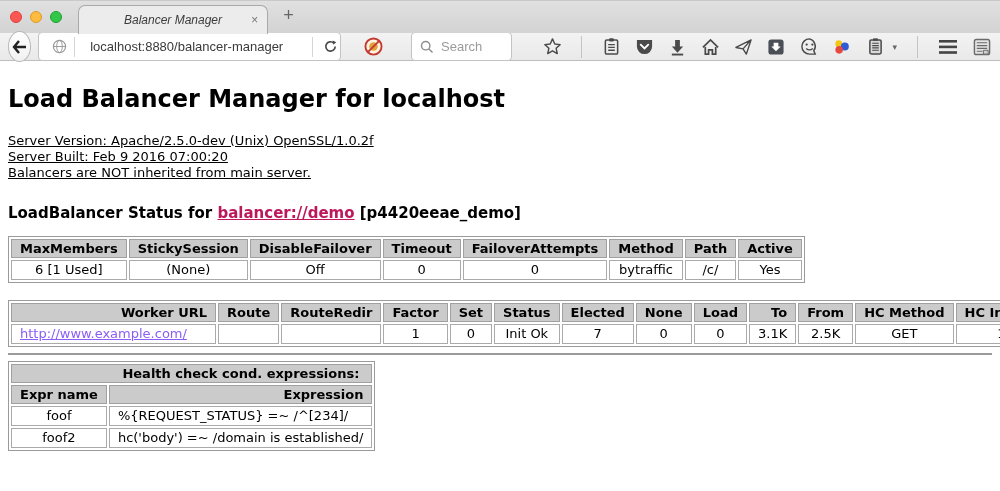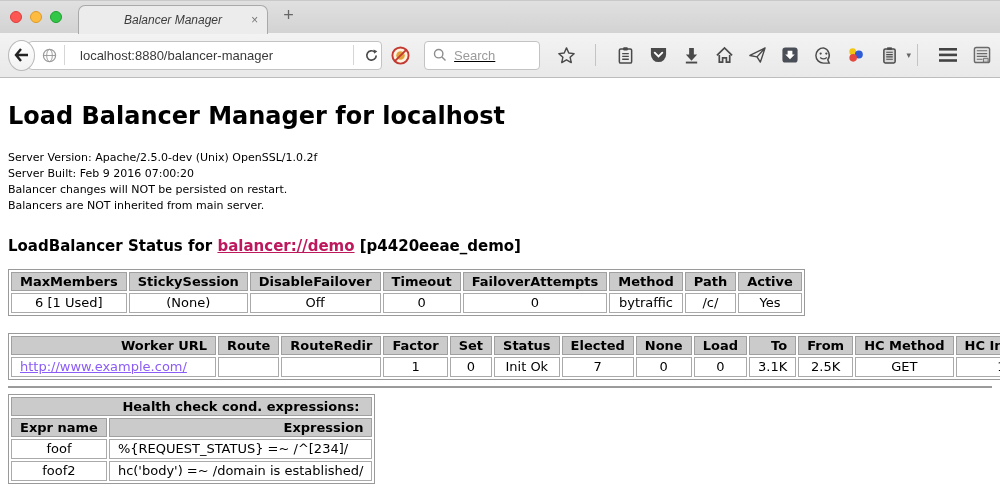--- a/index.html
+++ b/index.html
@@ -14,41 +14,41 @@
   .tl-min   { background:#fdbc40; border:1px solid #de9b27; }
   .tl-zoom  { background:#33c748; border:1px solid #1da02f; }
   .tab { position:absolute; left:78px; top:4px; width:190px; height:29px; background:#ececec;
          border:1px solid #a9a9a9; border-bottom:none; border-radius:7px 7px 0 0;
          display:flex; align-items:center; justify-content:center; font-size:12px; color:#3c3c3c;
          font-family:"Liberation Sans",sans-serif; }
   .tab-close { position:absolute; right:9px; top:7px; font-size:12px; color:#777; cursor:default; }
   .newtab { position:absolute; left:283px; top:4px; font-size:18px; color:#666; font-family:"Liberation Sans",sans-serif; }
 
   
-  .navbar { height:45px; background:linear-gradient(#f3f3f3,#e9e9e9); border-bottom:1px solid #bdbdbd;
-            display:flex; align-items:center; padding:0 8px; }
+  .navbar { height:28px; background:linear-gradient(#f3f3f3,#e9e9e9); border-bottom:1px solid #bdbdbd;
+            display:flex; align-items:center; padding:0 8px;gap:14px; }
   .back-btn { width:31px; height:31px; border-radius:50%; background:linear-gradient(#fff,#f1f1f1);
               border:1px solid #b9b9b9; display:flex; align-items:center; justify-content:center; z-index:2; }
   .url-bar { display:flex; align-items:center; height:29px; width:408px; margin-left:-7px;
              background:#fff; border:1px solid #c3c3c3; border-radius:4px; padding-left:13px; }
   .url-text { flex:1; font-size:13px; color:#3a3a3a; font-family:"Liberation Sans",sans-serif; margin-left:8px; }
   .vdiv { width:1px; height:20px; background:#d6d6d6; margin:0 7px; }
   .toolbar-div { width:1px; height:22px; background:#c4c4c4; margin:0 6px; }
   .search-bar { display:flex; align-items:center; height:29px; width:132px; background:#fff;
-                border:1px solid #c3c3c3; border-radius:4px; margin-left:14px; padding:0 8px;text-decoration:underline; }
+                border:1px solid #c3c3c3; border-radius:4px; margin-left:14px; padding:0 8px; }
   .search-ph { font-size:13px; color:#9b9b9b; margin-left:7px; font-family:"Liberation Sans",sans-serif; }
   .icon-row { display:flex; align-items:center; margin-left:16px; gap:13px; }
   .icon-btn { display:flex; align-items:center; justify-content:center; width:20px; height:22px; }
   .caret { font-size:9px; color:#666; margin-left:-6px; }
   .right-icons { display:flex; align-items:center; margin-left:auto; gap:14px; }
 
   
   .content { padding:0 8px; color:#000; }
   h1.page-title { font-size:24px; font-weight:bold; margin:24px 0 0 0; }
-  .info { margin-top:20px; font-size:11px; }
+  .info { margin-top:20px; font-size:13px;text-decoration:underline; }
   .info div { line-height:16px; }
   .section-h { font-weight:bold; font-size:15px; margin:23px 0 14px 0; }
   .section-h a { color:#be185d;margin-top:19px; }
   table { border-collapse:separate; border-spacing:2px; border:1px solid #9a9a9a; font-size:13px; }
   th { background:#cbcbcb; border:1px solid #a0a0a0; padding:1px 8px; font-weight:bold; text-align:right; white-space:nowrap; }
   td { border:1px solid #aaa; padding:1px 8px; text-align:center; white-space:nowrap; line-height:16px; }
   td.cell-left { text-align:left; }
   td a { color:#8b5cf6; }
   .worker-table { margin-top:17px; }
   .worker-table td.url-cell { min-width:205px; }
@@ -205,21 +205,20 @@
     </div>
   </div>
 </div>
 
 <div class="content">
   <h1 class="page-title">Load Balancer Manager for localhost</h1>
 
   <div class="info">
     <div>Server Version: Apache/2.5.0-dev (Unix) OpenSSL/1.0.2f</div>
     <div>Server Built: Feb 9 2016 07:00:20</div>
-    <div>Balancer changes will NOT be persisted on restart.</div>
     <div>Balancers are NOT inherited from main server.</div>
   </div>
 
   <div class="section-h">
     <span>LoadBalancer Status for </span><a href="#">balancer://demo</a><span> [p4420eeae_demo]</span>
   </div>
 
   <table class="balancer-table">
     <tbody>
         <tr>

